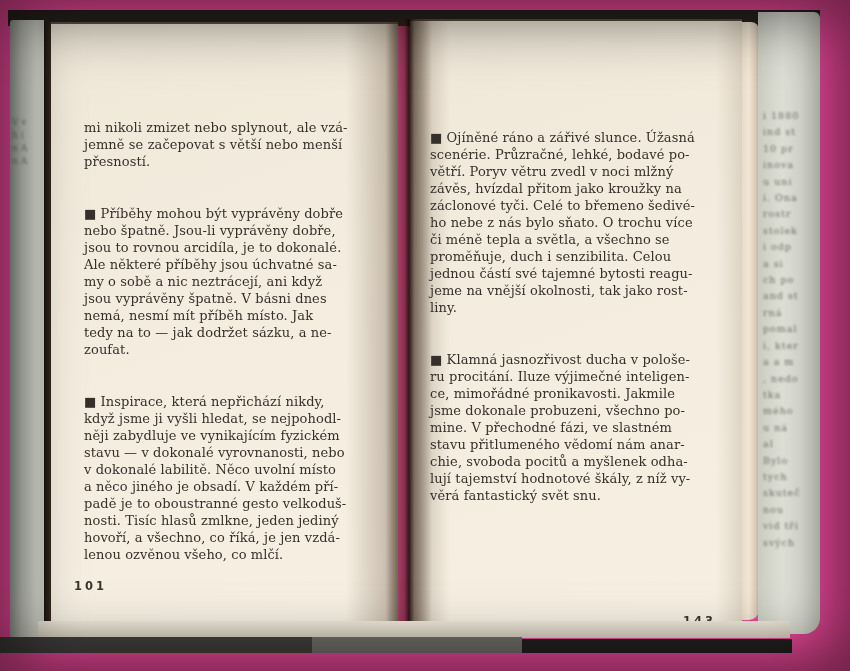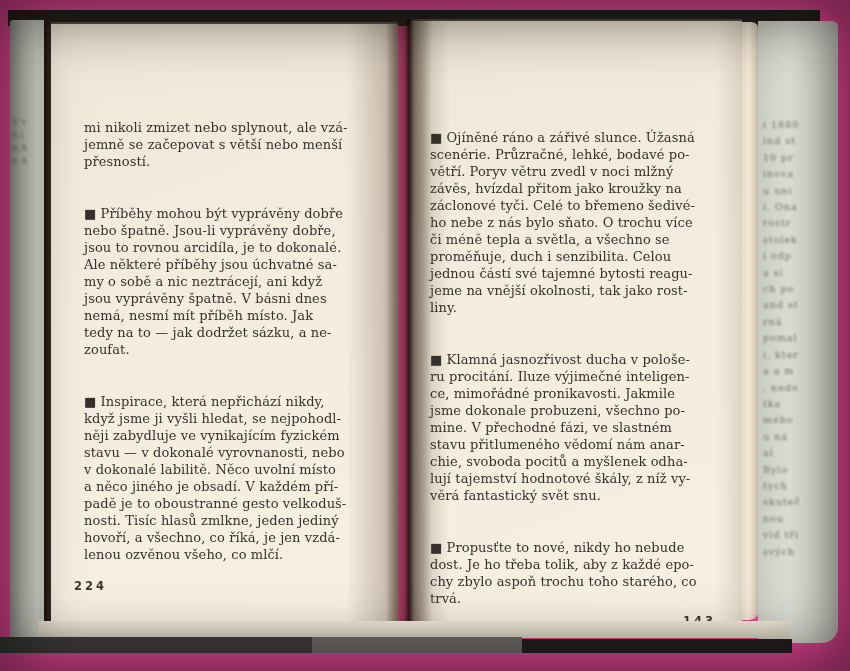--- a/index.html
+++ b/index.html
@@ -44,21 +44,21 @@
   .page-text p{margin:0 0 18px 0;}
   .page-num{position:absolute;font-family:"DejaVu Sans",sans-serif;font-weight:bold;
     font-size:11.5px;color:#3a352f;letter-spacing:3px;}
   .num-left{left:74px;top:579px;}
   .num-right{left:683px;top:614px;}
   
   .right-fold{position:absolute;left:742px;top:22px;width:17px;height:598px;
     background:linear-gradient(to right,#e8dcc9,#f3e6d4 40%,#d8cbb8 80%,#b9ad9c);
     border-radius:0 8px 10px 0;}
   
-  .right-edge{position:absolute;left:758px;top:21px;width:80px;height:622px;
+  .right-edge{position:absolute;left:758px;top:12px;width:62px;height:622px;
     background:linear-gradient(to right,#c9ccc0 0%,#e2e4da 40%,#dfe1d7 70%,#cfd1c6 100%);
     border-radius:0 6px 16px 4px;}
   .right-ghost{position:absolute;left:5px;top:96px;width:72px;
     font-family:"DejaVu Serif",serif;font-size:9.5px;line-height:16.4px;
     color:#72736a;white-space:pre-line;letter-spacing:1px;filter:blur(.8px);}
   
   .bottom-pages{position:absolute;left:38px;top:621px;width:752px;height:17px;
     background:linear-gradient(to bottom,#efe8d9,#d9d2c2);}
   .bottom-strip-a{position:absolute;left:0;top:637px;width:312px;height:16px;background:#413f3c;}
   .bottom-strip-b{position:absolute;left:312px;top:637px;width:210px;height:16px;background:#6f6d67;}
@@ -103,21 +103,21 @@
 když jsme ji vyšli hledat, se nejpohodl-
 něji zabydluje ve vynikajícím fyzickém
 stavu — v dokonalé vyrovnanosti, nebo
 v dokonalé labilitě. Něco uvolní místo
 a něco jiného je obsadí. V každém pří-
 padě je to oboustranné gesto velkoduš-
 nosti. Tisíc hlasů zmlkne, jeden jediný
 hovoří, a všechno, co říká, je jen vzdá-
 lenou ozvěnou všeho, co mlčí.</p>
   </div>
-  <div class="page-num num-left">224</div>
+  <div class="page-num num-left">101</div>
 
   <div class="page-text text-right">
     <p>■ Ojíněné ráno a zářivé slunce. Úžasná
 scenérie. Průzračné, lehké, bodavé po-
 větří. Poryv větru zvedl v noci mlžný
 závěs, hvízdal přitom jako kroužky na
 záclonové tyči. Celé to břemeno šedivé-
 ho nebe z nás bylo sňato. O trochu více
 či méně tepla a světla, a všechno se
 proměňuje, duch i senzibilita. Celou
@@ -126,24 +126,20 @@
 liny.</p>
     <p>■ Klamná jasnozřivost ducha v pološe-
 ru procitání. Iluze výjimečné inteligen-
 ce, mimořádné pronikavosti. Jakmile
 jsme dokonale probuzeni, všechno po-
 mine. V přechodné fázi, ve slastném
 stavu přitlumeného vědomí nám anar-
 chie, svoboda pocitů a myšlenek odha-
 lují tajemství hodnotové škály, z níž vy-
 věrá fantastický svět snu.</p>
-    <p>■ Propusťte to nové, nikdy ho nebude
-dost. Je ho třeba tolik, aby z každé epo-
-chy zbylo aspoň trochu toho starého, co
-trvá.</p>
   </div>
   <div class="page-num num-right">143</div>
 
   <div class="right-fold"></div>
 
   <div class="right-edge">
     <div class="right-ghost">i 1880
 ind st
 10 pr
 inova

